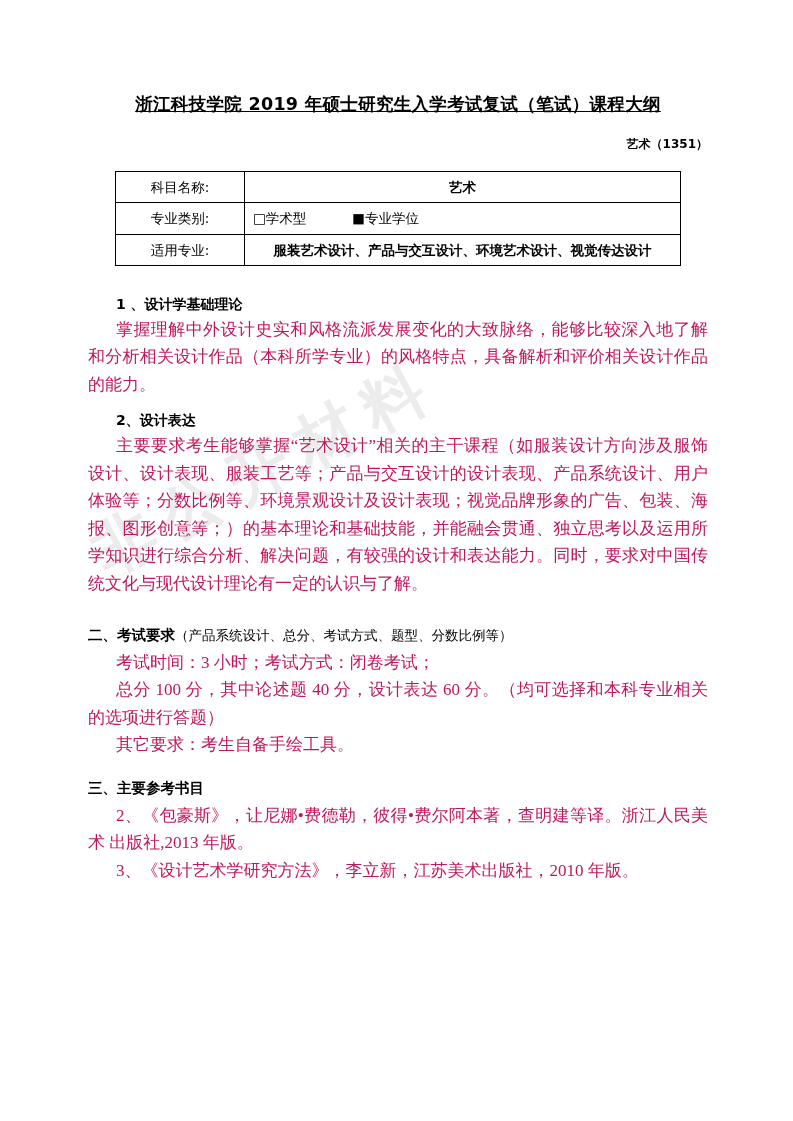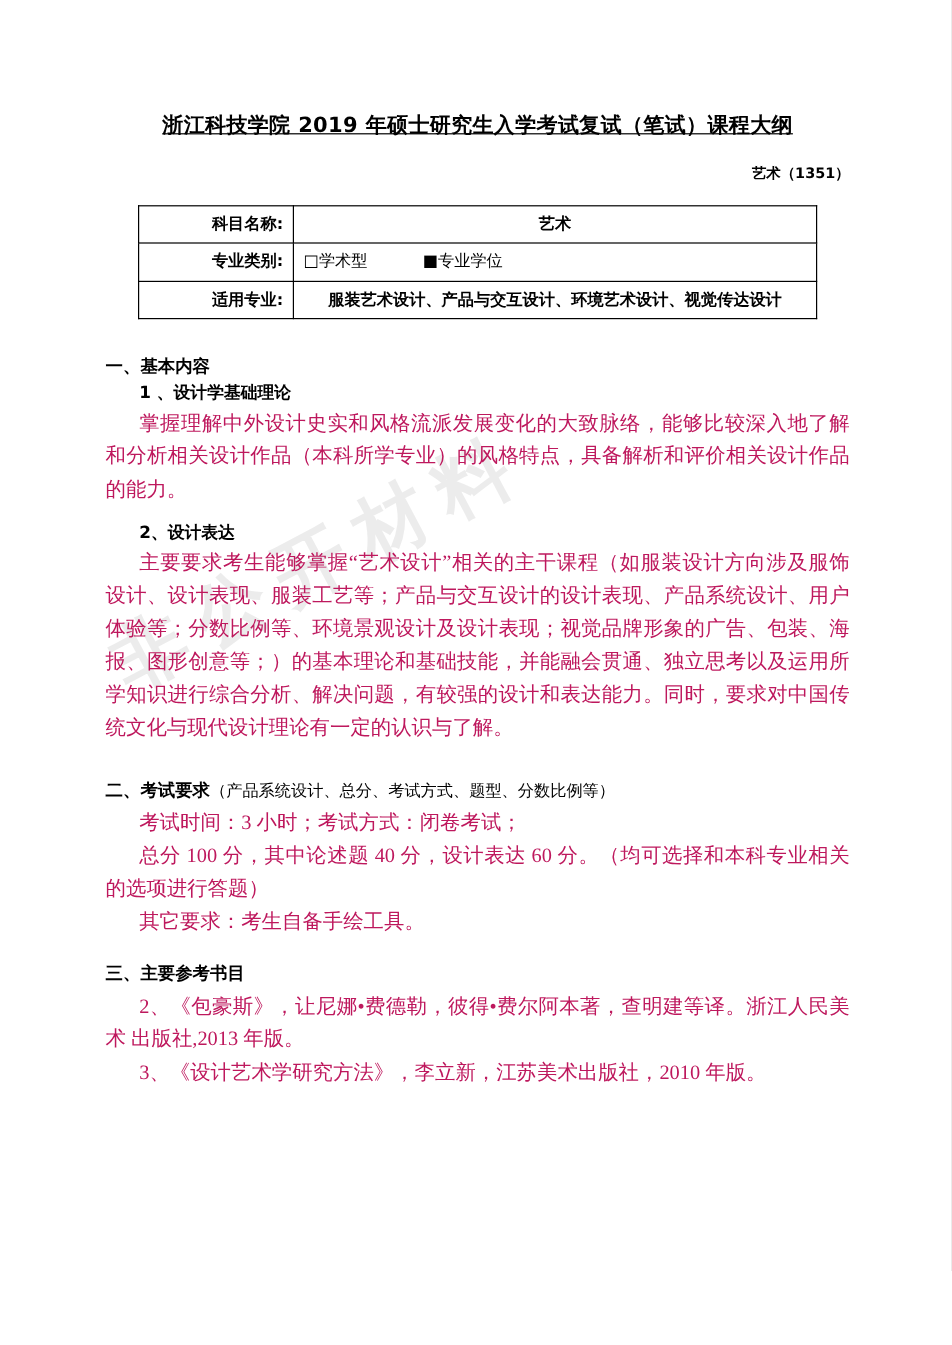--- a/index.html
+++ b/index.html
@@ -72,22 +72,22 @@
   table.info td {
     border: 1px solid #000;
     padding: 5px 8px;
     font-size: 13.5px;
     font-family: "DejaVu Sans", "Liberation Sans", sans-serif;
     vertical-align: middle;
     line-height: 1.5;
   }
   table.info td.label {
     width: 112px;
-    text-align: right;
-    font-weight: bold;
+    text-align: center;
+    font-weight: normal;
   }
   td.val-bold { font-weight: bold; text-align: center; }
   .deg-type span { display: inline-block; }
   .deg-gap { width: 46px; display: inline-block; }
 
   .sec-head {
     font-size: 14.5px;
     font-weight: bold;
     font-family: "DejaVu Sans", "Liberation Sans", sans-serif;
     color: #000;
@@ -143,21 +143,20 @@
             <span>□学术型</span><span class="deg-gap"></span><span class="bold">■专业学位</span>
           </td>
         </tr>
         <tr>
           <td class="label">适用专业:</td>
           <td class="val-bold">服装艺术设计、产品与交互设计、环境艺术设计、视觉传达设计</td>
         </tr>
       </tbody>
     </table>
 
-    <div class="sec-head"><span>一、基本内容</span></div>
     <div class="sub-head">1 、设计学基础理论</div>
     <p class="para">掌握理解中外设计史实和风格流派发展变化的大致脉络，能够比较深入地了解和分析相关设计作品（本科所学专业）的风格特点，具备解析和评价相关设计作品的能力。</p>
 
     <div class="gap-sm"></div>
 
     <div class="sub-head">2、设计表达</div>
     <p class="para">主要要求考生能够掌握“艺术设计”相关的主干课程（如服装设计方向涉及服饰设计、设计表现、服装工艺等；产品与交互设计的设计表现、产品系统设计、用户体验等；分数比例等、环境景观设计及设计表现；视觉品牌形象的广告、包装、海报、图形创意等；）的基本理论和基础技能，并能融会贯通、独立思考以及运用所学知识进行综合分析、解决问题，有较强的设计和表达能力。同时，要求对中国传统文化与现代设计理论有一定的认识与了解。</p>
 
     <div class="gap-lg"></div>
 

